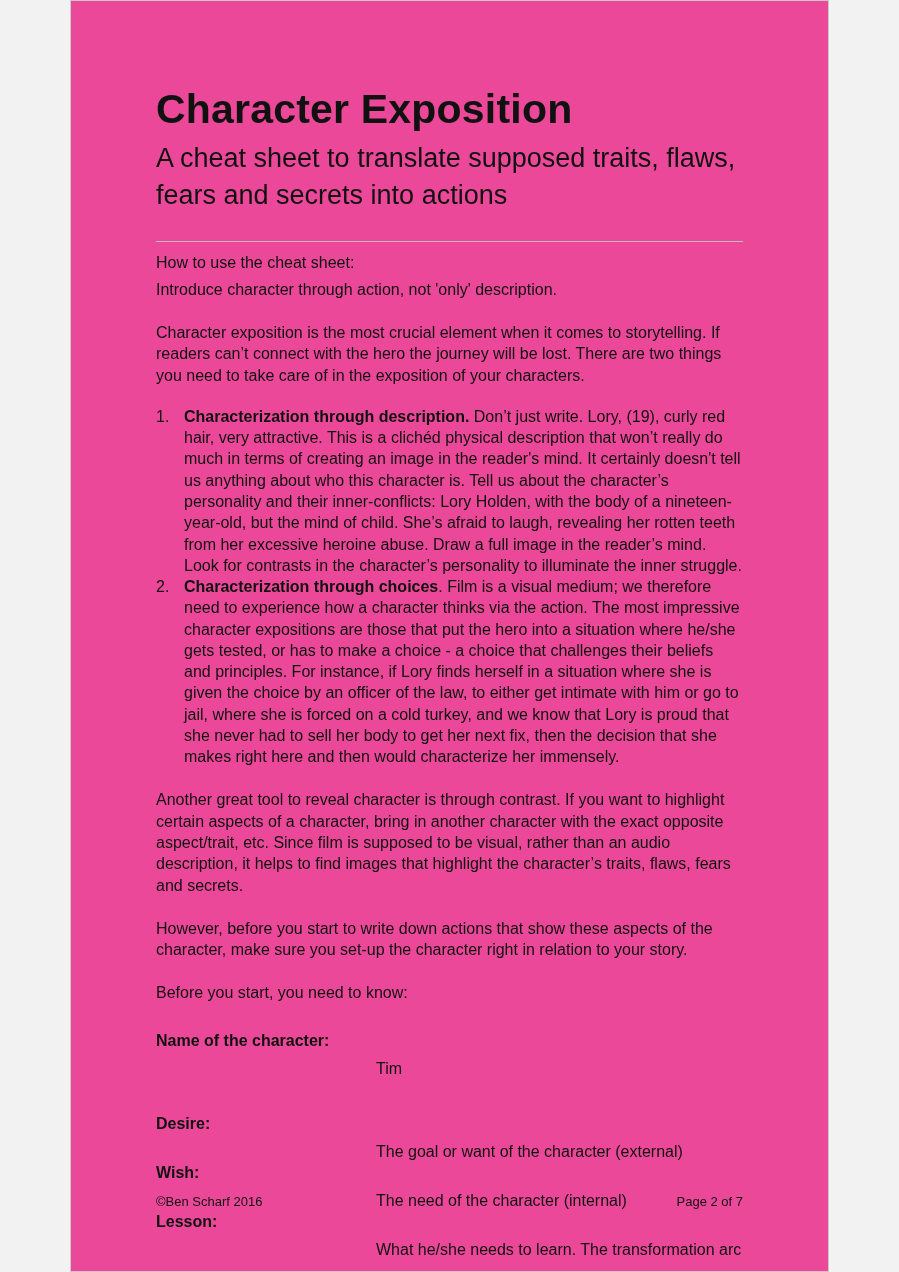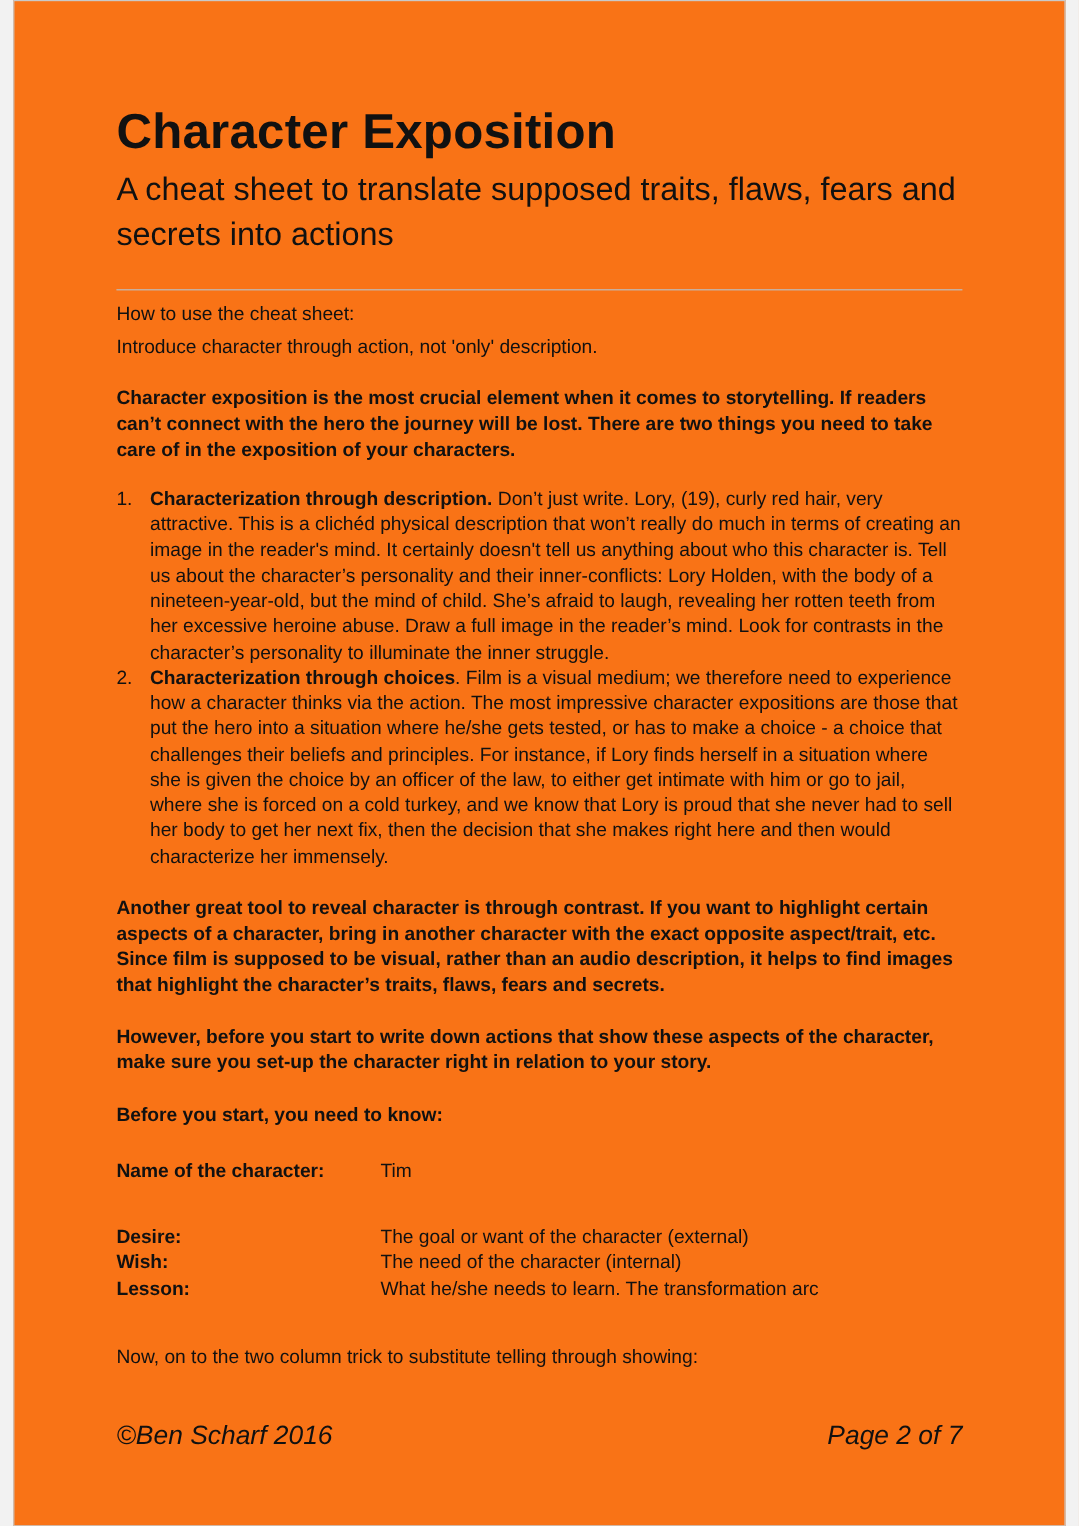--- a/index.html
+++ b/index.html
@@ -3,24 +3,24 @@
 <meta charset="utf-8">
 <style>
   * { margin: 0; padding: 0; box-sizing: border-box; }
   html, body {
     background: #f2f2f2;
     font-family: "Liberation Sans", "DejaVu Sans", sans-serif;
     color: #111;
   }
   .page {
     position: relative;
-    width: 877px;
+    width: 759px;
     height: 1272px;
     margin: 0 auto;
-    background: #f97316;
+    background: #ec4899;
     border: 1px solid #c9c9c9;
     overflow: hidden;
   }
   .content {
     padding: 86px 85px 0 85px;
   }
   .doc-title {
     font-size: 41px;
     font-weight: bold;
     letter-spacing: 0.2px;
@@ -35,21 +35,21 @@
   .divider {
     border: none;
     border-top: 1px solid #bdbdbd;
     margin: 26px 0 10px 0;
   }
   .body-text {
     font-size: 16px;
     line-height: 1.33;
   }
   .mt-line { margin-top: 6px; }
-  .mt-para-lg { margin-top: 22px; font-weight: bold; }
+  .mt-para-lg { margin-top: 22px; }
   .num-list { margin-top: 20px; }
   .li-row {
     display: flex;
     align-items: flex-start;
   }
   .li-num {
     width: 28px;
     flex: 0 0 28px;
     font-size: 16px;
     line-height: 1.33;
@@ -61,32 +61,31 @@
   }
   .li-text b { font-weight: bold; }
   .fields { margin-top: 26px; }
   .field-row {
     display: grid;
     grid-template-columns: 220px 1fr;
     font-size: 16px;
     line-height: 1.33;
   }
   .field-label { font-weight: bold; }
-  .field-value { max-width: 470px; }
+  .field-value { max-width: 470px; margin-top: 28px; }
   .field-gap { height: 34px; }
   .closing { margin-top: 36px; }
   .footer {
     position: absolute;
     left: 85px;
     right: 85px;
     bottom: 62px;
     display: flex;
     justify-content: space-between;
-    font-size: 22px;
-    font-style: italic;
+    font-size: 13px;
   }
 </style>
 </head>
 <body>
 
 <div class="page">
   <div class="content">
 
     <h1 class="doc-title">Character Exposition</h1>
     <h2 class="doc-subtitle">A cheat sheet to translate supposed traits, flaws, fears and secrets into actions</h2>

